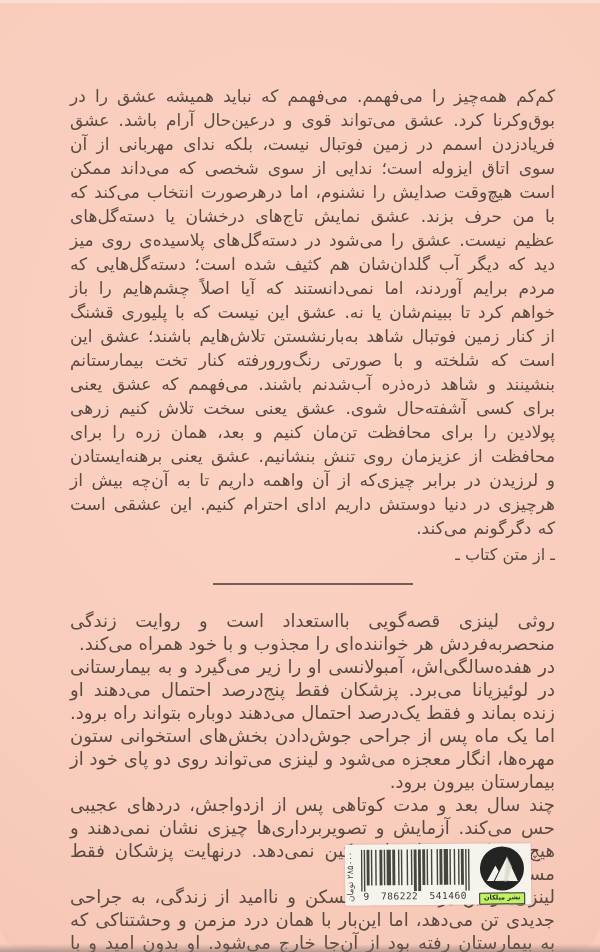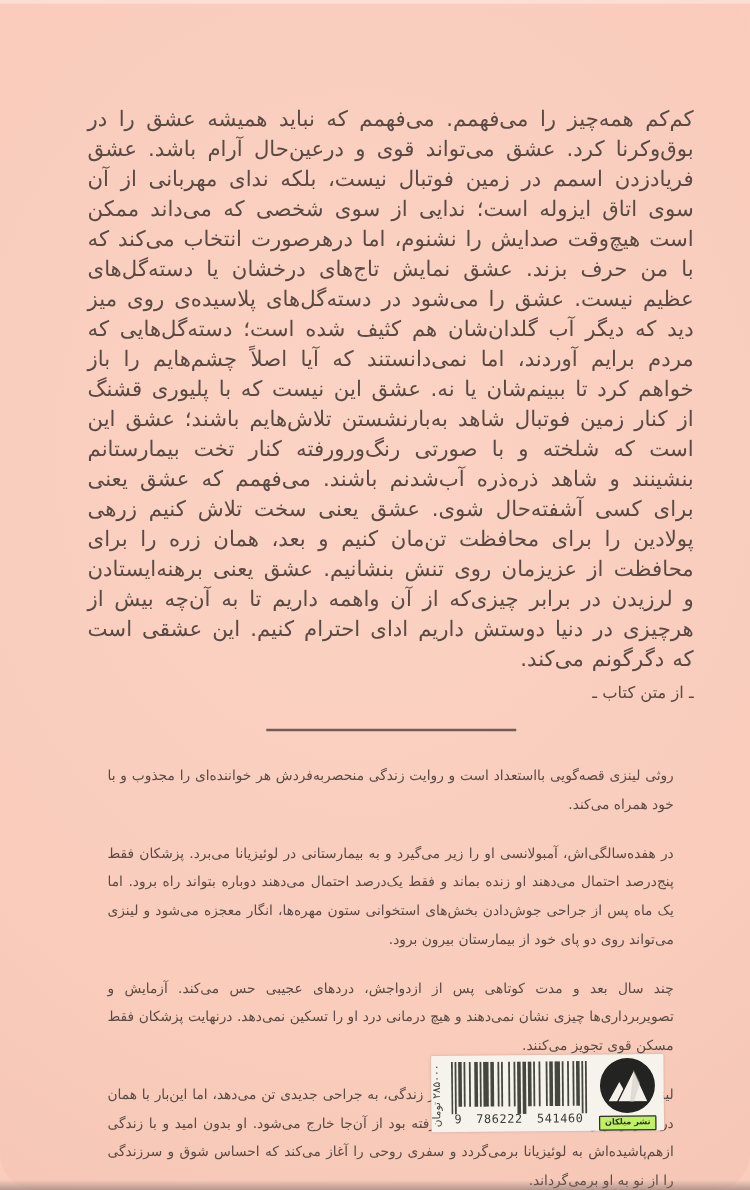--- a/index.html
+++ b/index.html
@@ -19,31 +19,31 @@
     color:var(--ink,#5a4a42);
   }
   .excerpt{
     margin:0;
     font-size:17px;line-height:24px;
     text-align:justify;text-align-last:right;
     word-spacing:1px;
   }
   .attribution{
     margin:4px 0 0;
-    font-size:13px;line-height:22px;
+    font-size:16px;line-height:22px;
   }
   .divider{
     width:200px;height:0;
     margin:17px auto 0;
     border:none;border-top:2px solid #745e53;
   }
   .synopsis{margin-top:24px;}
   .synopsis p{
-    margin:16px;
-    font-size:11px;line-height:23px;
+    margin:0;
+    font-size:18px;line-height:23px;
     text-align:justify;text-align-last:right;
   }
   
   .barcode-panel{
     position:absolute;left:345px;top:844px;width:186px;height:61px;
     background:#f6f3ec;border-radius:1px;
     transform:rotate(-0.5deg);
     box-shadow:0 0 2px rgba(120,90,80,.35);
   }
   .price-vert{

